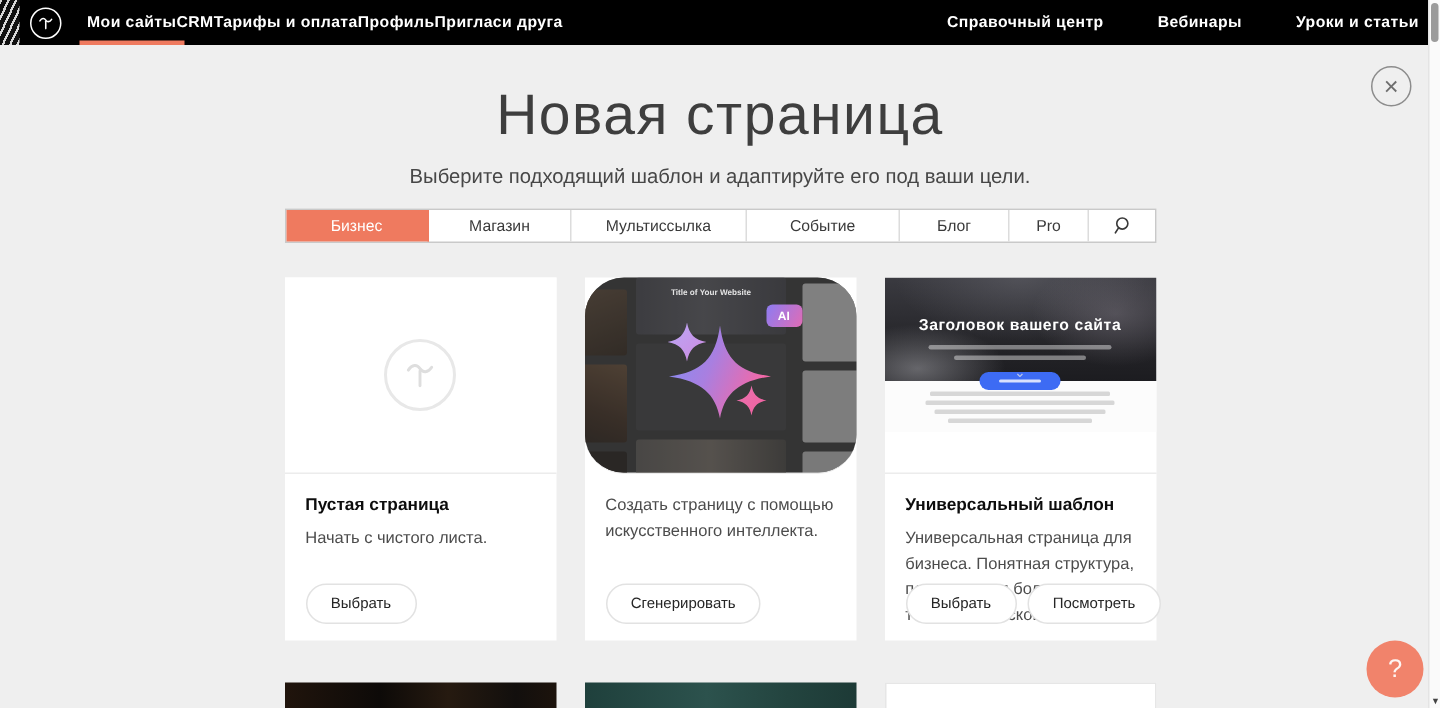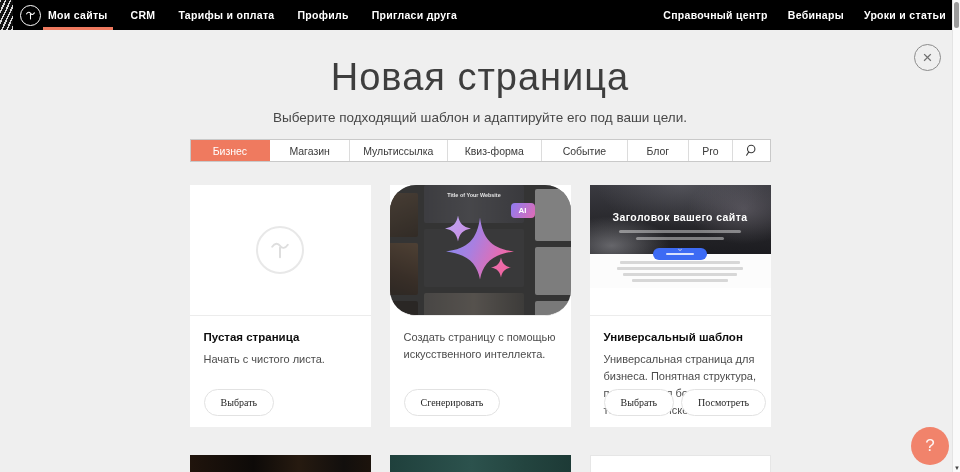--- a/index.html
+++ b/index.html
@@ -18,22 +18,22 @@
   .topbar-pattern {
     width:13px; height:30px; flex:none;
     background:repeating-linear-gradient(115deg,#d8d8d8 0 1.5px,#111 1.5px 4.5px);
   }
   .brand-logo {
     width:21px; height:21px; border:1.5px solid #fff; border-radius:50%;
     margin-left:7px; flex:none; display:flex; align-items:center; justify-content:center;
     cursor:pointer;
   }
   .nav { display:flex; align-items:center; height:30px; }
-  .nav-left { margin-left:7px; gap:23px; }
-  .nav-right { margin-left:auto; gap:20px; margin-right:14px; }
+  .nav-left { margin-left:17px; }
+  .nav-right { margin-left:auto; gap:36px; margin-right:14px; }
   .nav-item {
     height:30px; display:flex; align-items:center; position:relative;
     font-size:10.5px; font-weight:bold; color:#fff; letter-spacing:.3px;
     cursor:pointer; white-space:nowrap;
   }
   .nav-item.active::after {
     content:""; position:absolute; left:-5px; right:-5px; bottom:0; height:3px;
     background:var(--accent,#EF7A5F);
   }
   .nav-account { display:flex; gap:4px; }
@@ -89,21 +89,21 @@
     height:131px; border-bottom:1px solid #ececec; position:relative;
     overflow:hidden; cursor:pointer;
   }
   .card-body { padding:13px 14px 0; }
   .card-title { font-size:11.5px; font-weight:bold; color:#0d0d0d; margin:2px 0 8px; }
   .card-desc { font-size:11px; color:#4c4c4c; line-height:1.55; }
   .card-buttons { position:absolute; left:14px; bottom:11px; display:flex; gap:7px; }
   .btn {
     border:1.5px solid #e2e2e2; border-radius:15px; background:#fff;
     height:27px; padding:0 16px; font-size:10px; color:#262626;
-    font-family:Liberation Serif, serif; cursor:pointer;
+    font-family:Liberation Sans, sans-serif; cursor:pointer;
     display:flex; align-items:center; white-space:nowrap;
   }
   
   .blank-preview { display:flex; align-items:center; justify-content:center; background:#fff; }
   .blank-logo-circle {
     width:48px; height:48px; border:2px solid #e8e8e8; border-radius:50%;
     display:flex; align-items:center; justify-content:center;
   }
   
   .ai-preview { background:#414141;border-radius:26px; }
@@ -222,23 +222,20 @@
 
 <div class="tabs">
   <div class="tab active" style="flex:80">
       <span>Бизнес</span>
     </div>
   <div class="tab" style="flex:80">
       <span>Магазин</span>
     </div>
   <div class="tab" style="flex:98">
       <span>Мультиссылка</span>
-    </div>
-  <div class="tab" style="flex:95">
-      <span>Квиз-форма</span>
     </div>
   <div class="tab" style="flex:86">
       <span>Событие</span>
     </div>
   <div class="tab" style="flex:61">
       <span>Блог</span>
     </div>
   <div class="tab" style="flex:44">
       <span>Pro</span>
     </div>

